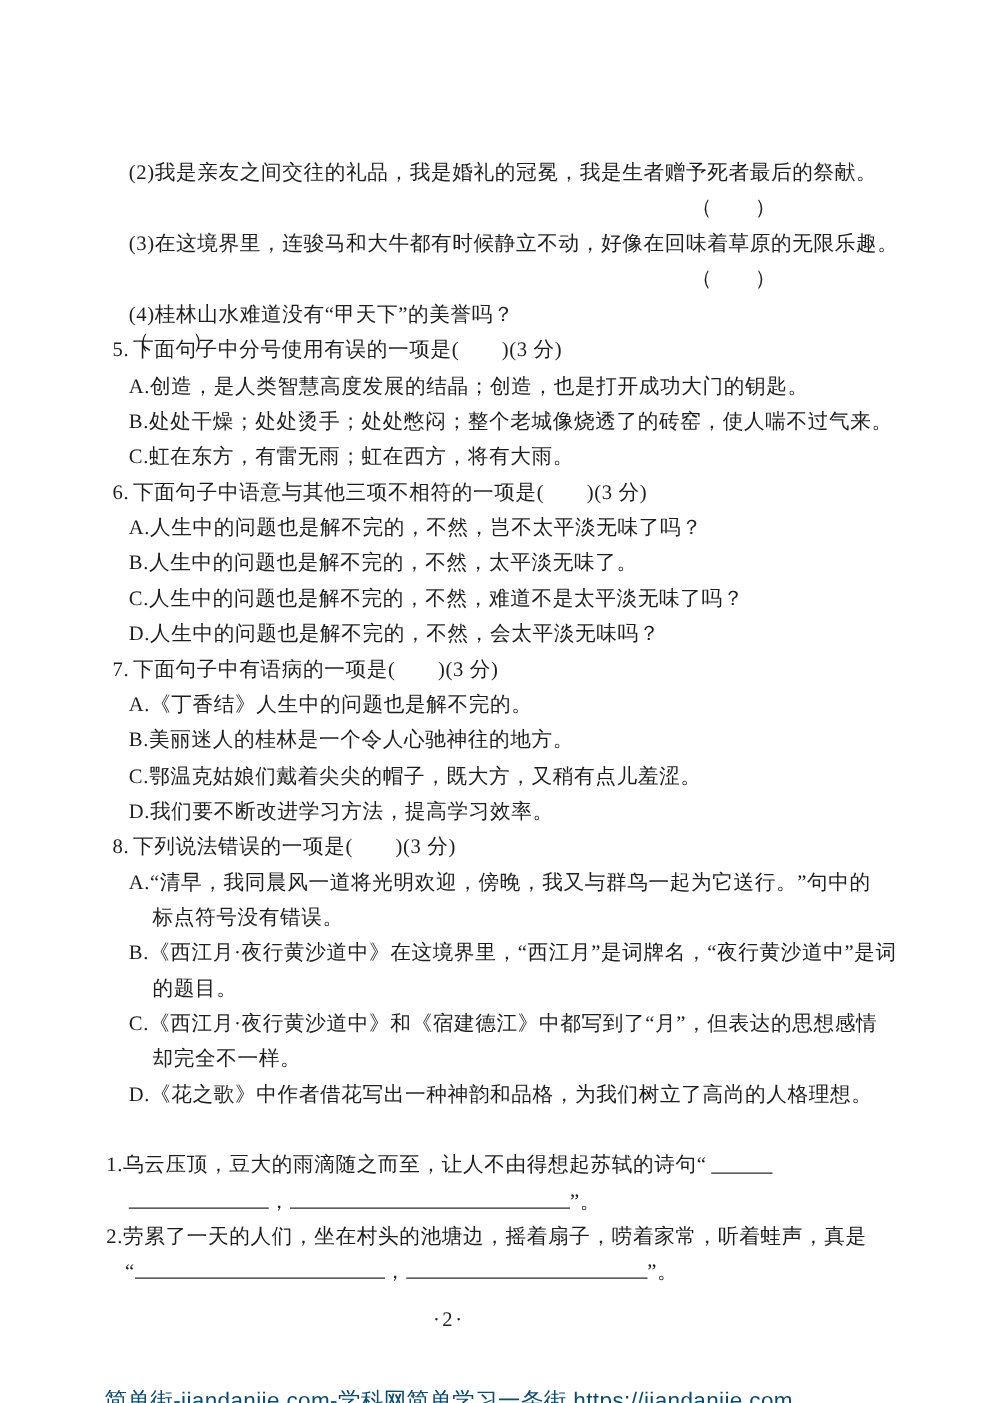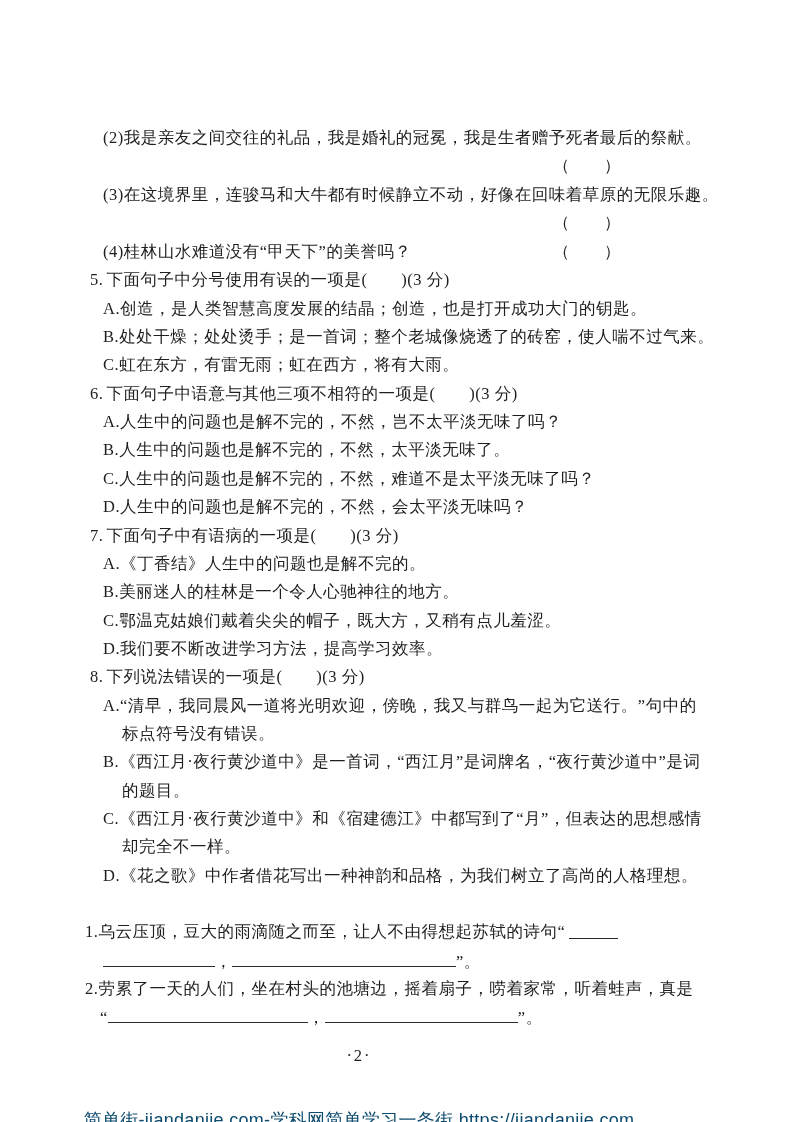--- a/index.html
+++ b/index.html
@@ -12,21 +12,21 @@
     font-size:16.5px;
     overflow:hidden;
     margin-top:42px;
   }
   .line {
     position:absolute;
     white-space:nowrap;
     line-height:21px;
     letter-spacing:0.5px;
   }
-  .flexline { display:flex; justify-content:space-between; }
+  .flexline { display:flex; justify-content:space-between;flex-direction:column; }
   .fill-line { display:flex; justify-content:flex-start; }
   .heading {
     font-family:"Liberation Sans","DejaVu Sans",sans-serif;
     font-weight:700;
     letter-spacing:1px;
   }
   .qnum { margin-right:3px; }
   .blank {
     display:inline-block;
     border-bottom:1.3px solid #2a2a2a;
@@ -61,21 +61,21 @@
 
   <div class="line flexline" style="top:199px;left:103px;right:97px">
     <span>(4)桂林山水难道没有“甲天下”的美誉吗？</span>
     <span>（　　）</span>
   </div>
 
   <div class="line" style="top:227px;left:90px">
     <span class="qnum">5.</span><span>下面句子中分号使用有误的一项是(　　)(3 分)</span>
   </div>
   <div class="line" style="top:256px;left:103px">A.创造，是人类智慧高度发展的结晶；创造，也是打开成功大门的钥匙。</div>
-  <div class="line" style="top:284px;left:103px">B.处处干燥；处处烫手；是一首词；整个老城像烧透了的砖窑，使人喘不过气来。</div>
+  <div class="line" style="top:284px;left:103px">B.处处干燥；处处烫手；处处憋闷；整个老城像烧透了的砖窑，使人喘不过气来。</div>
   <div class="line" style="top:312px;left:103px">C.虹在东方，有雷无雨；虹在西方，将有大雨。</div>
 
   <div class="line" style="top:341px;left:90px">
     <span class="qnum">6.</span><span>下面句子中语意与其他三项不相符的一项是(　　)(3 分)</span>
   </div>
   <div class="line" style="top:369px;left:103px">A.人生中的问题也是解不完的，不然，岂不太平淡无味了吗？</div>
   <div class="line" style="top:426px;left:103px">C.人生中的问题也是解不完的，不然，难道不是太平淡无味了吗？</div>
   <div class="line" style="top:397px;left:103px">B.人生中的问题也是解不完的，不然，太平淡无味了。</div>
   <div class="line" style="top:454px;left:103px">D.人生中的问题也是解不完的，不然，会太平淡无味吗？</div>
 
@@ -85,21 +85,21 @@
   <div class="line" style="top:511px;left:103px">A.《丁香结》人生中的问题也是解不完的。</div>
   <div class="line" style="top:539px;left:103px">B.美丽迷人的桂林是一个令人心驰神往的地方。</div>
   <div class="line" style="top:568px;left:103px">C.鄂温克姑娘们戴着尖尖的帽子，既大方，又稍有点儿羞涩。</div>
   <div class="line" style="top:596px;left:103px">D.我们要不断改进学习方法，提高学习效率。</div>
 
   <div class="line" style="top:624px;left:90px">
     <span class="qnum">8.</span><span>下列说法错误的一项是(　　)(3 分)</span>
   </div>
   <div class="line" style="top:653px;left:103px">A.“清早，我同晨风一道将光明欢迎，傍晚，我又与群鸟一起为它送行。”句中的</div>
   <div class="line" style="top:681px;left:122px">标点符号没有错误。</div>
-  <div class="line" style="top:709px;left:103px">B.《西江月·夜行黄沙道中》是一首词，“西江月”是词牌名，“夜行黄沙道中”是词</div>
+  <div class="line" style="top:709px;left:103px">B.《西江月·夜行黄沙道中》在这境界里，“西江月”是词牌名，“夜行黄沙道中”是词</div>
   <div class="line" style="top:738px;left:122px">的题目。</div>
   <div class="line" style="top:766px;left:103px">C.《西江月·夜行黄沙道中》和《宿建德江》中都写到了“月”，但表达的思想感情</div>
   <div class="line" style="top:794px;left:122px">却完全不一样。</div>
   <div class="line" style="top:823px;left:103px">D.《花之歌》中作者借花写出一种神韵和品格，为我们树立了高尚的人格理想。</div>
 
 
   <div class="line fill-line" style="top:879px;left:85px;right:100px">
     <span>1.乌云压顶，豆大的雨滴随之而至，让人不由得想起苏轼的诗句“</span>
     <span class="hline"></span>
   </div>

